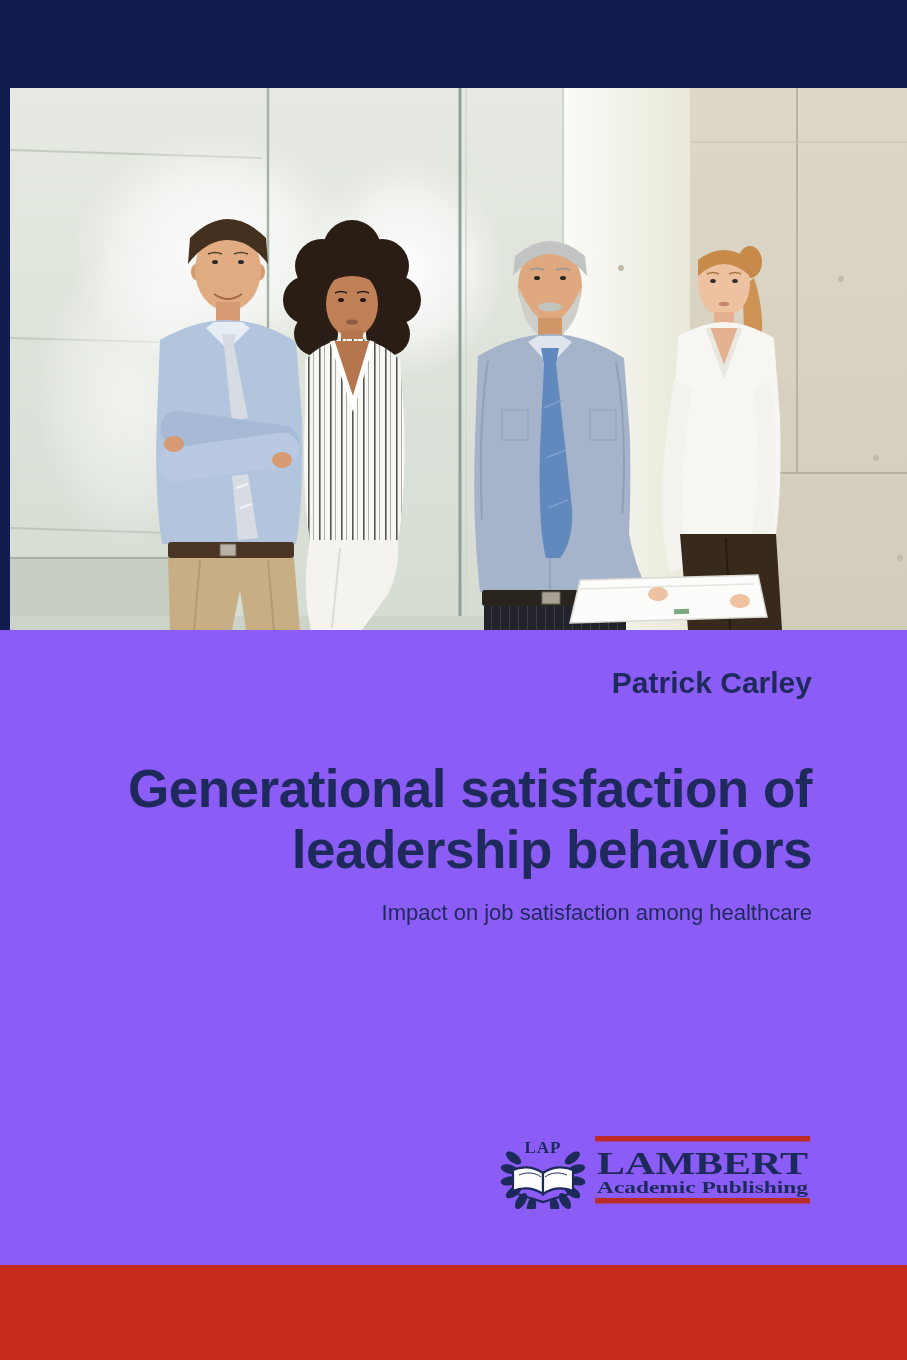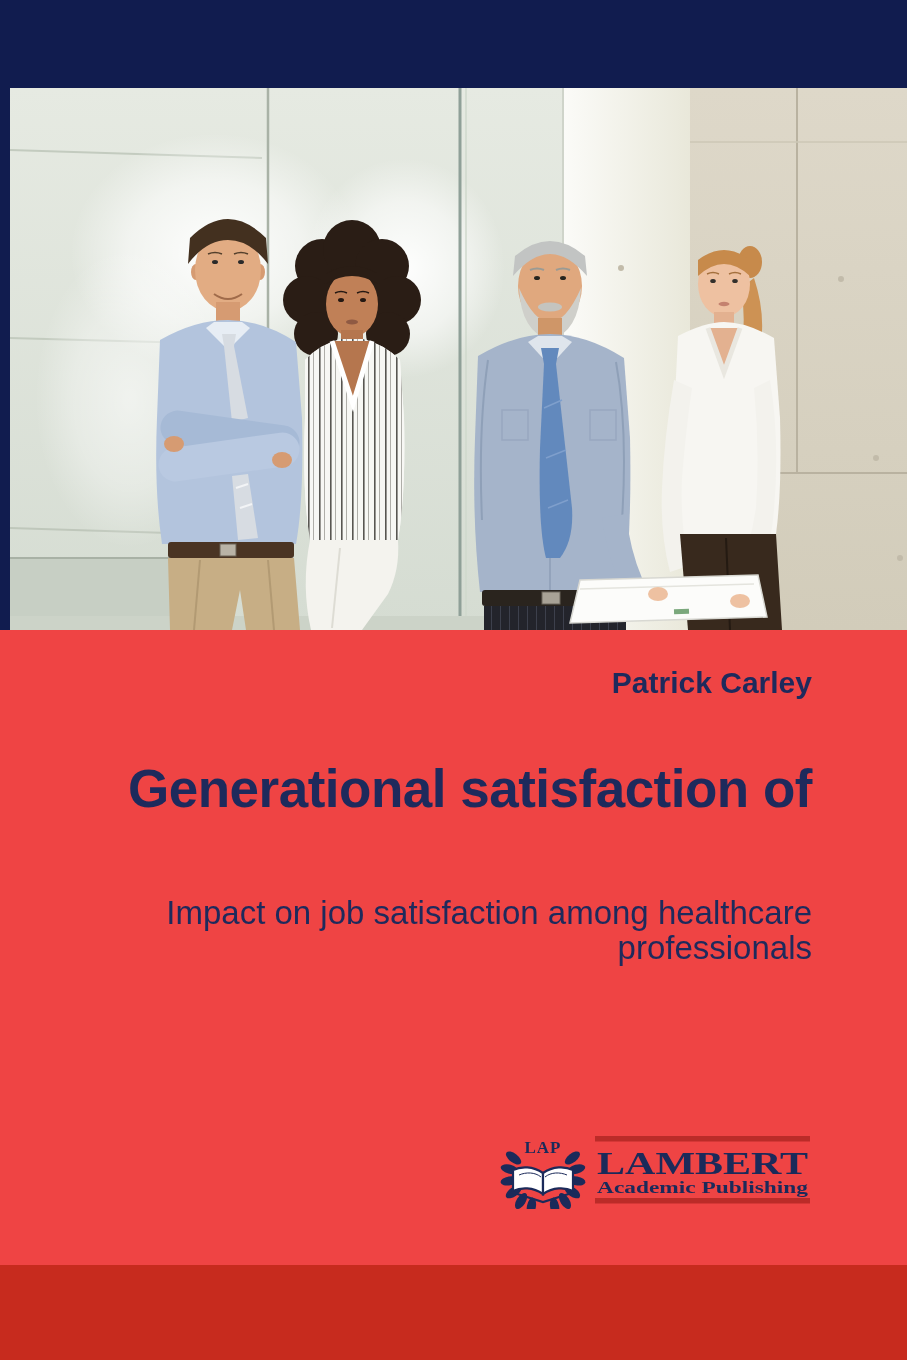--- a/index.html
+++ b/index.html
@@ -1,34 +1,34 @@
 <!DOCTYPE html>
 <html><head>
 <meta charset="utf-8">
 <style>
   html,body{margin:0;padding:0;background:#888;}
   .cover{
-    position:relative;width:907px;height:1360px;background:#ef4444;
+    position:relative;width:907px;height:1360px;background:#8b5cf6;
     font-family:"Liberation Sans",sans-serif;overflow:hidden;margin:0 auto;
   }
   .top-bar{position:absolute;left:0;top:0;width:907px;height:88px;background:#111c4f;}
   .photo-left-border{position:absolute;left:0;top:88px;width:10px;height:542px;background:#111c4f;}
   .photo-wrap{position:absolute;left:10px;top:88px;width:897px;height:542px;background:#dfe5dd;}
   .photo-wrap svg{display:block;}
   .author{
     position:absolute;top:666px;right:95px;width:700px;text-align:right;
     color:#1e2a5c;font-size:30px;font-weight:bold;letter-spacing:0px;
   }
   .title{
     position:absolute;top:758px;right:95px;width:790px;text-align:right;
     color:#1e2a5c;font-size:53px;font-weight:bold;line-height:61px;letter-spacing:-0.5px;
   }
   .subtitle{
     position:absolute;top:895px;right:95px;width:720px;text-align:right;
-    color:#1e2a5c;font-size:33px;font-weight:normal;line-height:35px;
+    color:#1e2a5c;font-size:22px;font-weight:normal;line-height:35px;
   }
   .logo{position:absolute;top:1131px;right:97px;width:310px;height:78px;text-align:right;}
   .bottom-bar{position:absolute;left:0;top:1265px;width:907px;height:95px;background:#c72b1e;}
 </style>
 </head>
 <body>
 
 <div class="cover">
 
   <div class="top-bar"></div>
@@ -210,25 +210,25 @@
         <ellipse cx="648" cy="506" rx="10" ry="7" fill="#eec1a1"></ellipse>
         <ellipse cx="730" cy="513" rx="10" ry="7" fill="#eec1a1"></ellipse>
       </g>
     </svg>
   </div>
 
   <div class="author">Patrick Carley</div>
 
   <div class="title">
     <div>Generational satisfaction of</div>
+    <div>leadership behaviors</div>
   </div>
 
   <div class="subtitle">
     <div>Impact on job satisfaction among healthcare</div>
-    <div>professionals</div>
   </div>
 
   <div class="logo">
     <svg width="310" height="78" viewBox="0 0 310 78">
 
       <g fill="#1b2a5a">
         <g>
           <ellipse cx="13.6" cy="27" rx="4.5" ry="9" transform="rotate(-52 13.6 27)"></ellipse>
           <ellipse cx="9.5" cy="38.1" rx="4.5" ry="9" transform="rotate(-75 9.5 38.1)"></ellipse>
           <ellipse cx="9.5" cy="49.9" rx="4.5" ry="9" transform="rotate(-100 9.5 49.9)"></ellipse>

